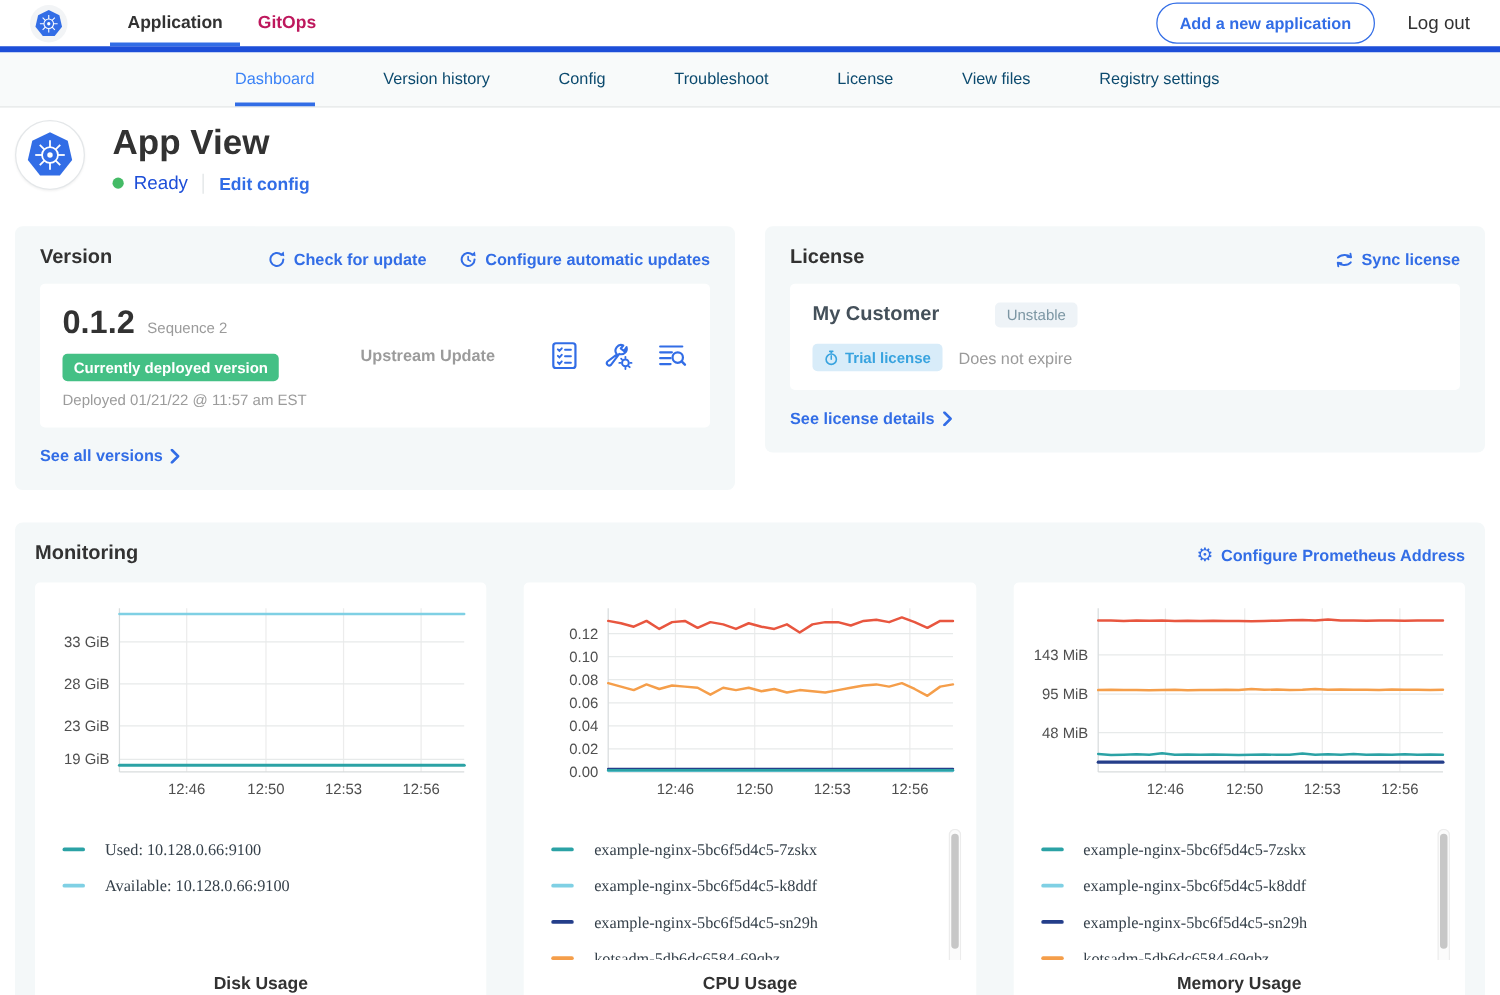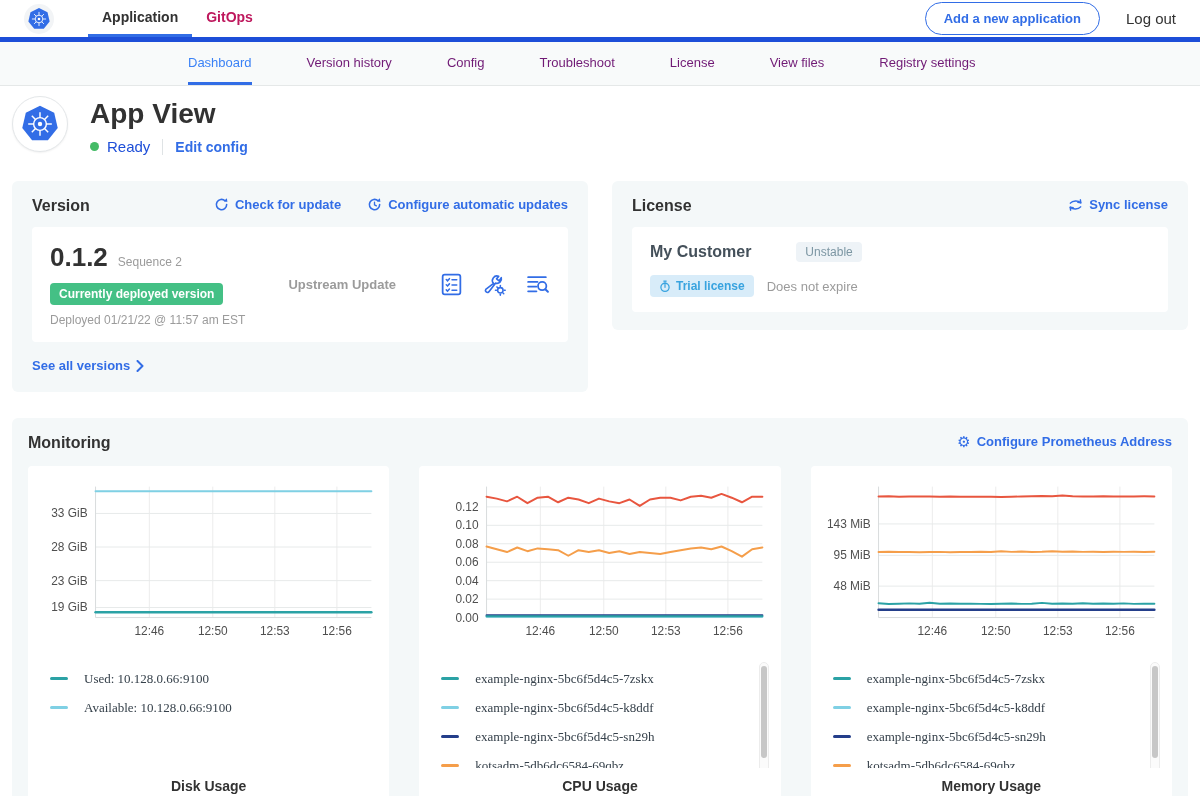--- a/index.html
+++ b/index.html
@@ -11,39 +11,39 @@
   .logo-circle { width:30px; height:30px; border-radius:50%; background:#f2f4f6; display:flex; align-items:center; justify-content:center; }
   .topnav-tabs { display:flex; height:100%; margin-left:34px; }
   .topnav-tab { display:flex; align-items:center; height:100%; padding:0 14px; font-size:14px; font-weight:600; color:#be185d; border-bottom:3px solid transparent; cursor:pointer; }
   .topnav-tab.active { color:#323232; border-bottom-color:#326de6; }
   .topnav-right { margin-left:auto; display:flex; align-items:center; gap:26px; }
   .pill-btn { border:1px solid #326de6; color:#326de6; font-size:13px; font-weight:700; border-radius:17px; padding:8px 18px; background:#fff; cursor:pointer; }
   .logout { font-size:15px; color:#323232; cursor:pointer; }
 
   
   .subnav { height:44px; background:#f8fafa; border-bottom:1px solid #e5e8e8; display:flex; padding-left:188px; }
-  .subnav-item { display:flex; align-items:center; height:100%; font-size:13px; color:#701a75; margin-right:55px; border-bottom:3px solid transparent; cursor:pointer; white-space:nowrap; }
+  .subnav-item { display:flex; align-items:center; height:100%; font-size:13px; color:#0c4a6e; margin-right:55px; border-bottom:3px solid transparent; cursor:pointer; white-space:nowrap; }
   .subnav-item.active { color:#3b82f6; font-weight:400; border-bottom-color:#326de6; }
 
   
   .hero { display:flex; padding:10px 12px 18px; }
   .avatar { width:56px; height:56px; border-radius:50%; background:#fff; border:1px solid #e4e7e9; box-shadow:0 1px 2px rgba(0,0,0,.06); display:flex; align-items:center; justify-content:center; }
   .hero-text { margin-left:22px; padding-top:2px; }
   .app-title { font-size:28px; font-weight:700; color:#323232; }
   .status-row { display:flex; align-items:center; margin-top:8px; gap:8px; }
   .dot { width:9px; height:9px; border-radius:50%; background:#44bb66; }
   .status-text { font-size:15px; color:#1d4ed8; }
   .vdiv { width:1px; height:16px; background:#dfe3e5; margin:0 4px; }
   a.blue, .blue-link { color:#326de6; font-size:13px; font-weight:700; text-decoration:none; cursor:pointer; display:inline-flex; align-items:center; gap:6px; }
   .edit-config { font-size:14px; }
 
   
   .cards-row { display:flex; gap:24px; padding:0 12px; margin-top:8px; align-items:flex-start; }
   .tile { background:#f4f8f9; border-radius:6px; flex:1 1 0; padding:16px 20px 18px; }
-  .tile-head { display:flex; align-items:flex-start; }
+  .tile-head { display:flex; align-items:flex-end; }
   .tile-title { font-size:16px; font-weight:700; color:#323232; }
   .tile-head-links { margin-left:auto; display:flex; gap:26px; }
   .white-panel { background:#fff; border-radius:4px; margin-top:12px; padding:15px 18px; }
 
   .version-panel { display:flex; align-items:center; }
   .v-left {}
   .v-num-row { display:flex; align-items:baseline; gap:10px; }
   .v-num { font-size:26px; font-weight:700; color:#323232; }
   .v-seq { font-size:12px; color:#9b9b9b; }
   .deployed-badge { display:inline-block; margin-top:10px; background:#44c085; color:#fff; font-size:12px; font-weight:700; padding:4px 9px; border-radius:4px; }
@@ -256,20 +256,28 @@
             <circle cx="7" cy="8.5" r="4.8" fill="none" stroke="#38a3df" stroke-width="1.5"></circle>
             <line x1="7" y1="8.5" x2="7" y2="5.3" stroke="#38a3df" stroke-width="1.4" stroke-linecap="round"></line>
             <line x1="5.6" y1="1.2" x2="8.4" y2="1.2" stroke="#38a3df" stroke-width="1.5" stroke-linecap="round"></line>
             <line x1="7" y1="1.4" x2="7" y2="3.2" stroke="#38a3df" stroke-width="1.5"></line>
           </svg>
           <span>Trial license</span>
         </span>
         <span class="no-expire">Does not expire</span>
       </div>
     </div>
+    <div class="see-link">
+      <span class="blue-link">
+        <span>See license details</span>
+        <svg class="chev" width="8" height="12" viewBox="0 0 8 12">
+            <polyline points="1.5,1 6.5,6 1.5,11" fill="none" stroke="#326de6" stroke-width="2" stroke-linecap="round" stroke-linejoin="round"></polyline>
+          </svg>
+      </span>
+    </div>
   </div>
 </div>
 
 <div class="monitoring">
   <div class="tile-head">
     <span class="tile-title">Monitoring</span>
     <span class="tile-head-links">
       <span class="blue-link">
         <span class="gear-glyph">⚙</span>
         <span>Configure Prometheus Address</span>

